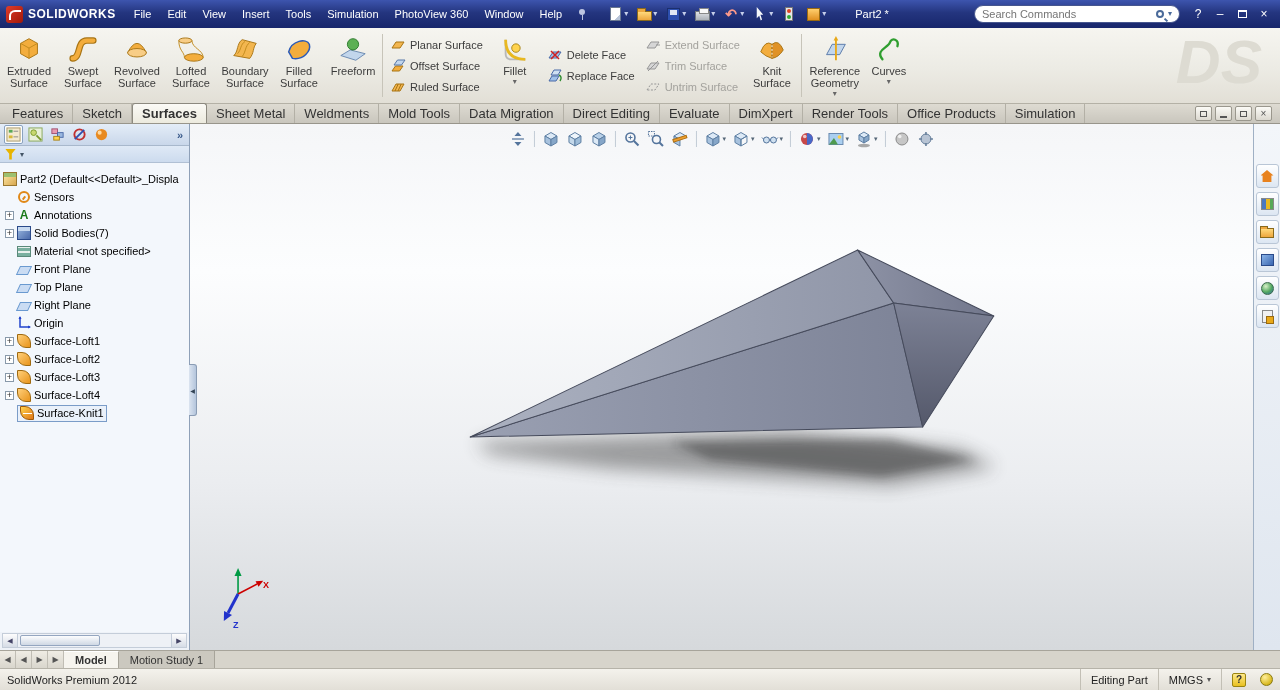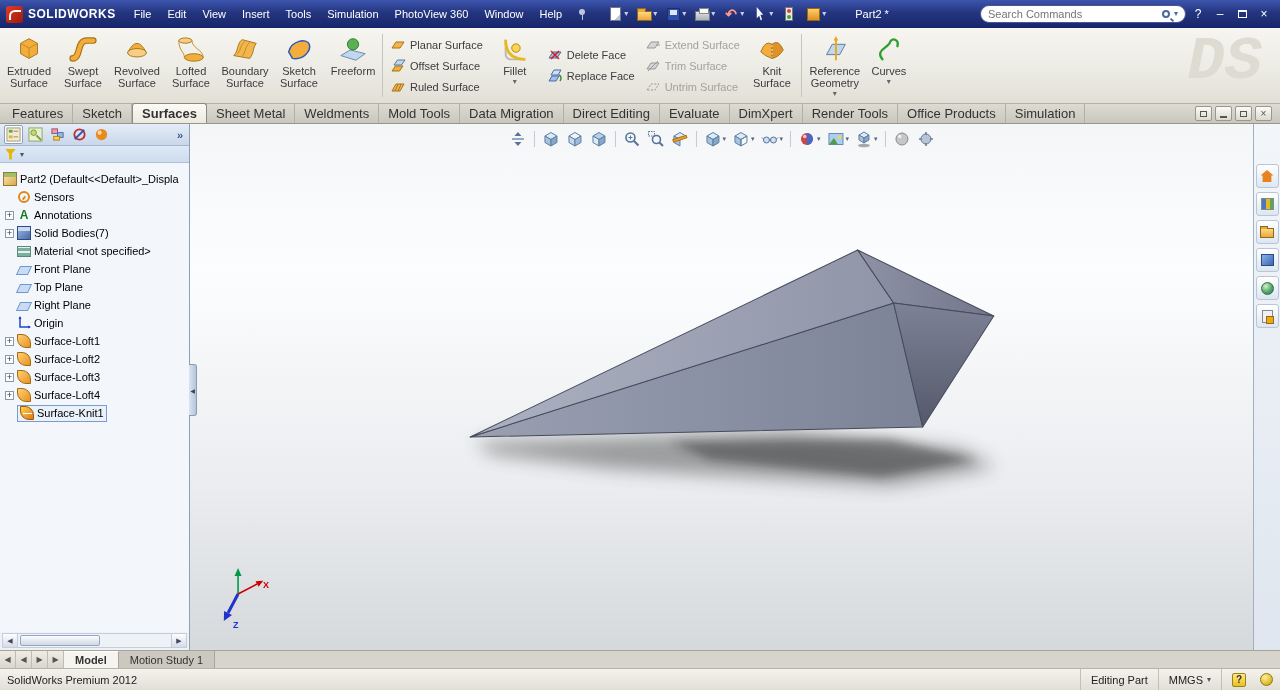--- a/index.html
+++ b/index.html
@@ -29,33 +29,33 @@
   .i-save::before{content:"";position:absolute;left:2px;top:1px;right:2px;height:5px;background:#dfe6f2;}
   .i-print{width:15px;height:10px;margin-top:4px;background:linear-gradient(180deg,#e0e2e6,#aab0b8);border:1px solid #70767e;position:relative;}
   .i-print::before{content:"";position:absolute;top:-4px;left:3px;width:8px;height:4px;background:#f8f8f8;border:1px solid #888;}
   .i-undo{font-size:14px;color:#ff9a8a;font-weight:bold;line-height:16px;}
   .i-cursor{width:10px;height:14px;background:#f4f6fa;clip-path:polygon(15% 0,80% 55%,52% 55%,68% 90%,55% 97%,40% 62%,15% 80%);filter:drop-shadow(0 0 1px #101830);}
   .i-rebuild{width:8px;height:14px;background:#e8e8e8;border:1px solid #777;position:relative;}
   .i-rebuild::before{content:"";position:absolute;top:1px;left:1px;width:4px;height:4px;border-radius:50%;background:#d42;}
   .i-rebuild::after{content:"";position:absolute;bottom:1px;left:1px;width:4px;height:4px;border-radius:50%;background:#3a3;}
   .i-options{width:13px;height:13px;background:linear-gradient(180deg,#ffcf6e,#e09020);border:1px solid #9a6a10;}
   .doc-title{margin-left:26px;font-size:11px;color:#fff;white-space:nowrap;}
-  .searchbox{display:flex;align-items:center;background:#fff;border:1px solid #46568e;border-radius:10px;height:18px;width:206px;padding:0 7px;gap:4px;margin-left:auto;margin-right:2px;}
+  .searchbox{display:flex;align-items:center;background:#fff;border:1px solid #46568e;border-radius:10px;height:18px;width:206px;padding:0 7px;gap:4px;margin-left:auto;margin-right:8px;}
   .search-input{flex:1;border:none;outline:none;font-size:11px;color:#444;background:transparent;font-family:"Liberation Sans",sans-serif;}
   .mag{width:8px;height:8px;border:2px solid #4a6a9a;border-radius:50%;position:relative;flex:0 0 8px;}
   .mag::after{content:"";position:absolute;width:2px;height:4px;background:#4a6a9a;transform:rotate(-45deg);left:7px;top:6px;}
   .search-caret{color:#4a6a9a;}
   .tb-right{display:flex;align-items:center;gap:2px;padding-right:6px;}
   .wbtn{width:20px;height:17px;display:flex;align-items:center;justify-content:center;color:#fff;font-size:12px;border-radius:2px;}
   .maxbox{width:9px;height:8px;border:1px solid #fff;border-top:2px solid #fff;display:inline-block;}
 
   
   .ribbon{position:absolute;top:28px;left:0;right:0;height:76px;background:linear-gradient(180deg,#f6f5f0 0%,#ecebe4 55%,#e2dfd6 100%);border-bottom:1px solid #b4b1a6;display:flex;align-items:stretch;padding:2px 4px 2px 2px;}
   .ribbon>*{position:relative;z-index:1;}
-  .ds-watermark{position:absolute;right:18px;top:-4px;z-index:0;font-family:Liberation Mono, monospace;font-style:italic;font-weight:bold;font-size:62px;color:#dddbd2;line-height:76px;}
+  .ds-watermark{position:absolute;right:18px;top:-4px;z-index:0;font-family:Liberation Sans, sans-serif;font-style:italic;font-weight:bold;font-size:62px;color:#dddbd2;line-height:76px;}
   .rb-big{width:54px;display:flex;flex-direction:column;align-items:center;padding-top:4px;}
   .bico{width:30px;height:30px;flex:0 0 30px;}
   .rb-label{font-size:11px;line-height:12px;text-align:center;color:#3c3c3c;margin-top:1px;}
   .rb-caret{font-size:8px;color:#666;line-height:8px;margin-top:1px;}
   .rb-col{display:flex;flex-direction:column;justify-content:center;gap:3px;padding:0 5px;}
   .rb-small{display:flex;align-items:center;gap:4px;height:18px;white-space:nowrap;color:#3c3c3c;}
   .sico{width:16px;height:16px;flex:0 0 16px;}
   .rb-sep{width:1px;background:#c7c4b9;margin:4px 2px;}
   .rb-small.dis{color:#a3a29d;}
 
@@ -266,21 +266,21 @@
     <svg class="bico" viewBox="0 0 32 32">
         <path d="M4 23 C9 19 7 10 13 6 L28 10 C24 15 26 20 21 26 Z" fill="#f3b64f" stroke="#a87414"></path>
         <path d="M8 21 C12 17 11 11 16 8 M13 24 C17 19 16 13 21 9" stroke="#c08a1c" fill="none"></path>
       </svg>
     <span class="rb-label">Boundary Surface</span>
   </div>
   <div class="rb-big">
     <svg class="bico" viewBox="0 0 32 32">
         <path d="M5 19 C8 7 24 4 27 11 C29 18 21 28 9 26 Z" fill="#f3ad3d" stroke="#2a5ab8" stroke-width="1.6"></path>
       </svg>
-    <span class="rb-label">Sketch Surface</span>
+    <span class="rb-label">Filled Surface</span>
   </div>
   <div class="rb-big">
     <svg class="bico" viewBox="0 0 32 32">
         <path d="M3 23 L13 17 L29 21 L19 28 Z" fill="#c2d6ec" stroke="#6888b0"></path>
         <circle cx="16" cy="11" r="6" fill="#5cb054" stroke="#2c7a2c"></circle>
       </svg>
     <span class="rb-label">Freeform</span>
   </div>
 
   <div class="rb-sep"></div>

